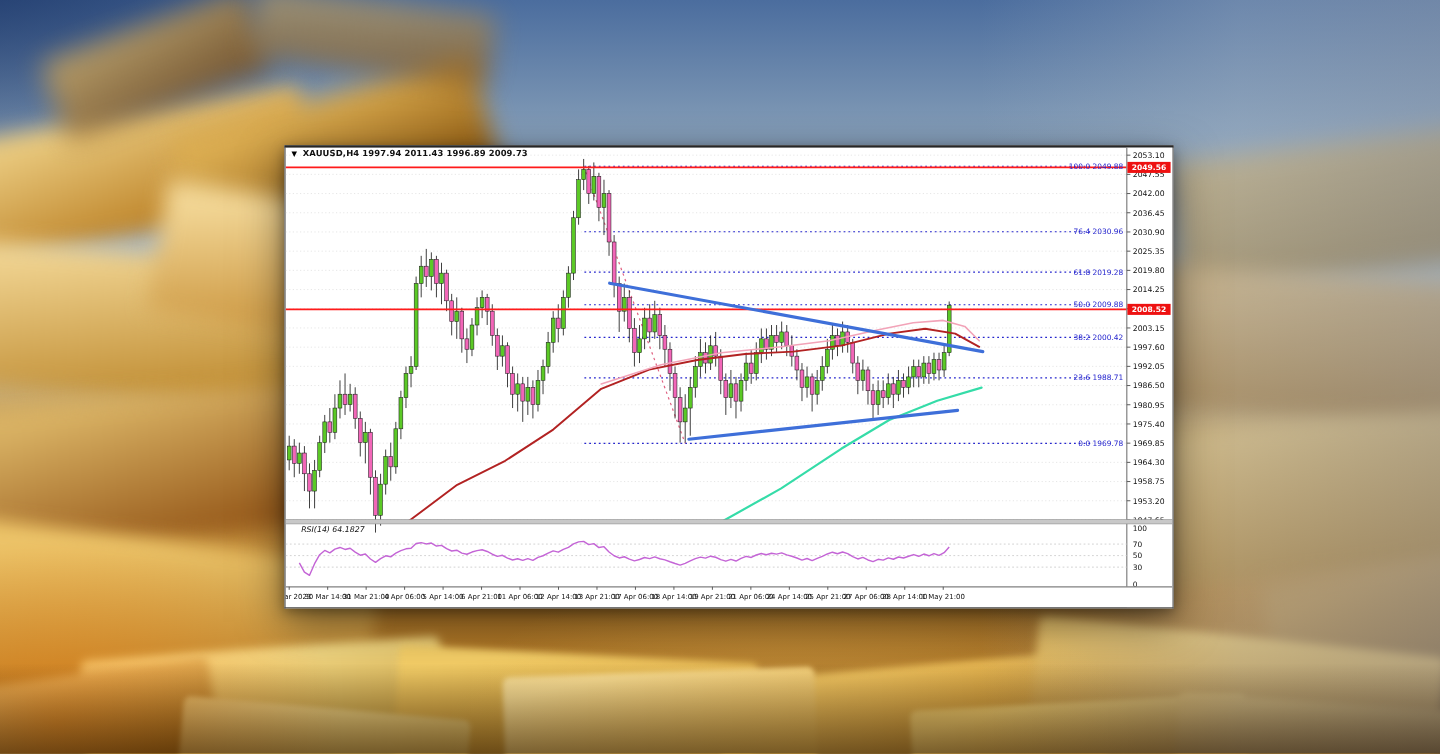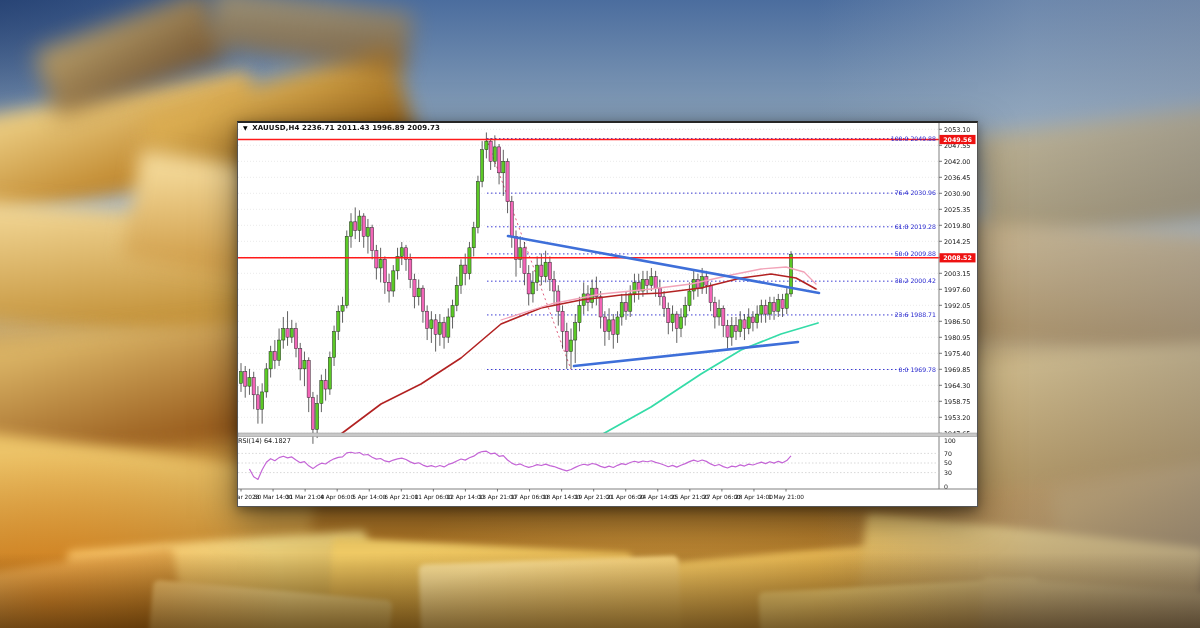--- a/index.html
+++ b/index.html
@@ -18,21 +18,21 @@
   .bg-vignette{position:absolute;inset:0;
       background:linear-gradient(0deg,rgba(28,14,0,.55) 0%,rgba(28,14,0,0) 12%);}
   .goldbar{position:absolute;border-radius:6px;}
   
   .chart-window{position:absolute;left:237px;top:121px;width:739px;height:383px;
       background:#ffffff;border:1px solid #555;border-top:2px solid #262626;
       box-shadow:0 12px 34px rgba(0,0,0,.5),0 3px 10px rgba(0,0,0,.35);}
   .chart-title{position:absolute;left:5px;top:1px;z-index:5;color:#111;
       font-size:7px;font-weight:bold;letter-spacing:.1px;white-space:nowrap;}
   .chart-title .dd{font-size:6px;margin-right:2px;color:#000;}
-  .rsi-label{position:absolute;left:0;top:314px;z-index:5;color:#111;font-size:6.5px;white-space:nowrap;}
+  .rsi-label{position:absolute;left:13px;top:314px;z-index:5;color:#111;font-size:6.5px;white-space:nowrap;font-style:italic;}
   svg text{font-family:"DejaVu Sans",sans-serif;}
 </style>
 </head>
 <body>
 
 <div class="stage">
 
   <div class="bg"></div>
   <div class="bg-corner"></div>
   <div id="bg-bars">
@@ -58,21 +58,21 @@
       <div class="goldbar" style="left: 760px; top: 585px; width: 280px; height: 75px; transform: rotate(-3deg); background: linear-gradient(170deg, rgb(243, 206, 110) 15%, rgb(181, 121, 26) 90%); filter: blur(2px); opacity: 1;"></div>
       <div class="goldbar" style="left: 980px; top: 585px; width: 240px; height: 75px; transform: rotate(4deg); background: linear-gradient(170deg, rgb(226, 181, 88) 15%, rgb(143, 90, 16) 90%); filter: blur(3px); opacity: 1;"></div>
     </div>
   <div class="bg-haze"></div>
   <div class="bg-glow"></div>
   <div class="bg-vignette"></div>
 
   <div class="chart-window">
     <div class="chart-title">
       <span class="dd">▼</span>
-      <span>XAUUSD,H4 2236.71 2011.43 1996.89 2009.73</span>
+      <span>XAUUSD,H4 1997.94 2011.43 1996.89 2009.73</span>
     </div>
     <div class="rsi-label">RSI(14) 64.1827</div>
     <svg id="chart-svg" width="739" height="383" viewBox="0 0 739 383">
         <g>
           <line x1="0" x2="701" y1="6.3" y2="6.3" stroke="#dcdcdc" stroke-width="0.6" stroke-dasharray="1,2"></line>
           <line x1="0" x2="701" y1="22.3" y2="22.3" stroke="#dcdcdc" stroke-width="0.6" stroke-dasharray="1,2"></line>
           <line x1="0" x2="701" y1="38.3" y2="38.3" stroke="#dcdcdc" stroke-width="0.6" stroke-dasharray="1,2"></line>
           <line x1="0" x2="701" y1="54.3" y2="54.3" stroke="#dcdcdc" stroke-width="0.6" stroke-dasharray="1,2"></line>
           <line x1="0" x2="701" y1="70.3" y2="70.3" stroke="#dcdcdc" stroke-width="0.6" stroke-dasharray="1,2"></line>
           <line x1="0" x2="701" y1="86.3" y2="86.3" stroke="#dcdcdc" stroke-width="0.6" stroke-dasharray="1,2"></line>

